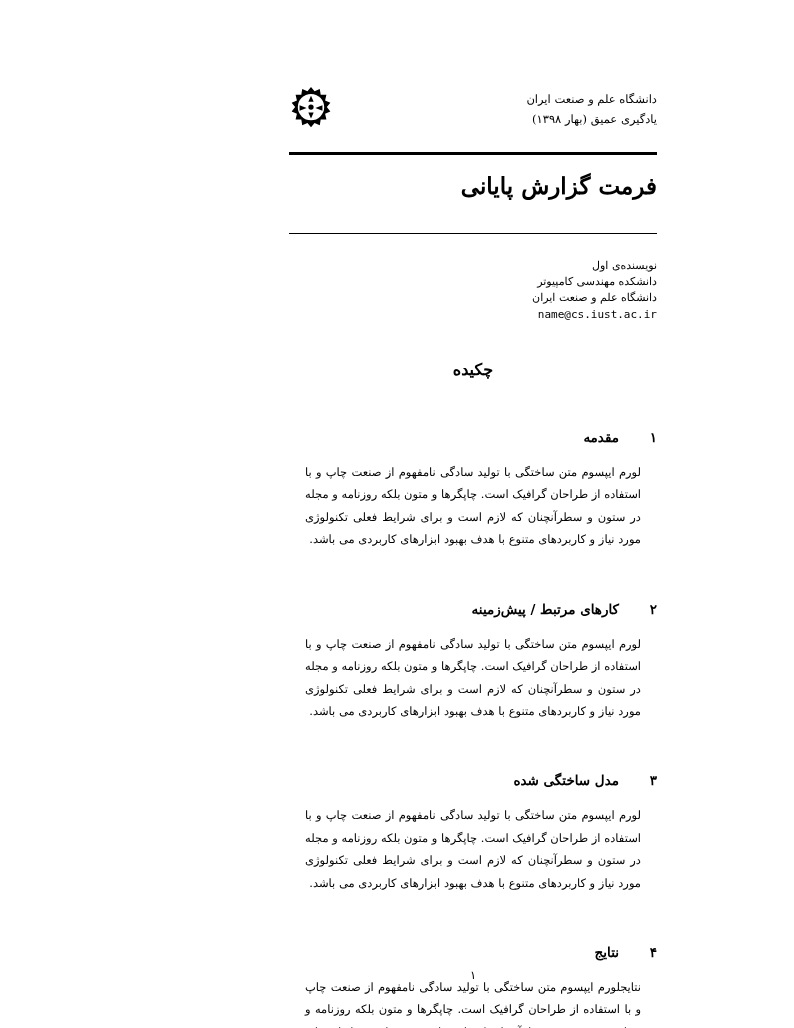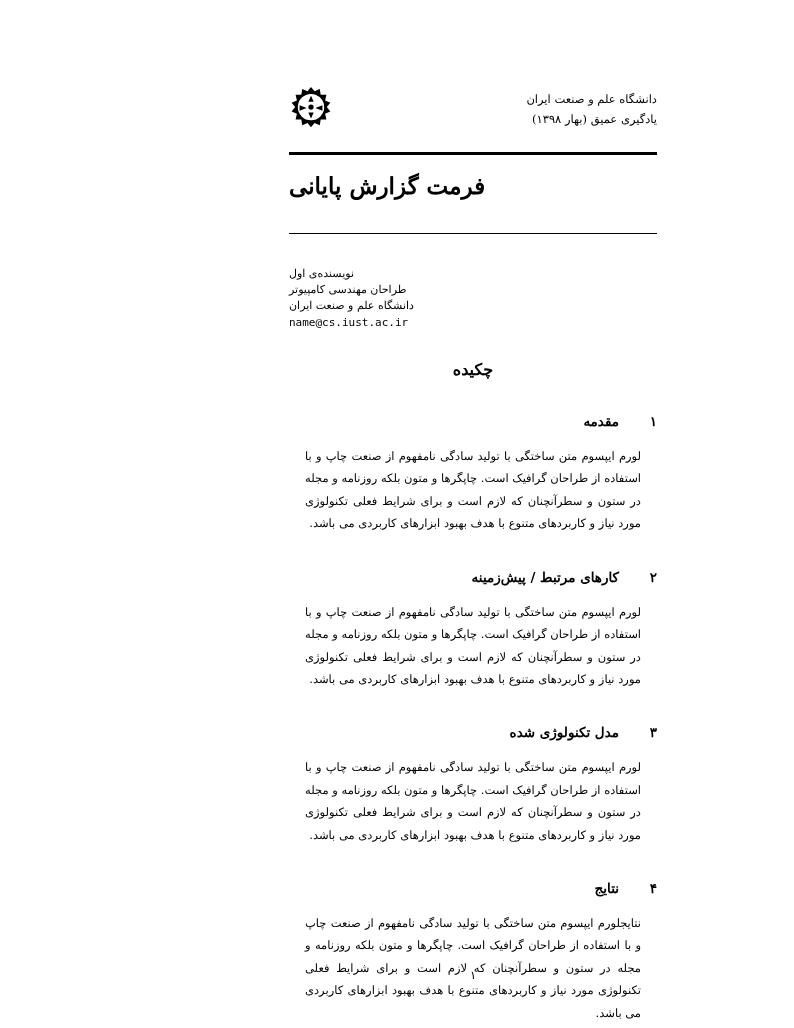--- a/index.html
+++ b/index.html
@@ -72,34 +72,34 @@
     height: 1px;
     background: #000;
   }
 
   
   .doc-title {
     position: absolute;
     top: 172px;
     left: 137px;
     right: 137px;
-    text-align: left;
+    text-align: right;
     font-family: "DejaVu Serif", serif;
     font-size: 23px;
     font-weight: bold;
     direction: rtl;
   }
 
   
   .author-block {
     position: absolute;
-    top: 266px;
-    left: 137px;
-    right: 137px;
-    text-align: left;
+    top: 258px;
+    left: 137px;
+    right: 137px;
+    text-align: right;
     direction: rtl;
     font-family: "DejaVu Serif", serif;
     font-size: 11px;
     line-height: 1.45;
   }
   .author-block .email {
     font-family: "DejaVu Sans Mono", monospace;
     font-size: 11px;
     direction: ltr;
     margin-top: 1px;
@@ -140,20 +140,21 @@
     margin-bottom: 16px;
     direction: rtl;
   }
   .section-num {
     width: 38px;
     flex: 0 0 38px;
     text-align: right;
   }
   .section-title {
     text-align: right;
+    margin-top: 16px;
   }
   .para {
     font-size: 11.5px;
     line-height: 1.95;
     text-align: justify;
     margin: 16px;
   }
 
   
   .page-number {
@@ -194,21 +195,21 @@
   </div>
 
   <div class="rule-thick"></div>
 
   <div class="doc-title">فرمت گزارش پایانی</div>
 
   <div class="rule-thin"></div>
 
   <div class="author-block">
     <div>نویسنده‌ی اول</div>
-    <div>طراحان مهندسی کامپیوتر</div>
+    <div>دانشکده مهندسی کامپیوتر</div>
     <div>دانشگاه علم و صنعت ایران</div>
     <div class="email">name@cs.iust.ac.ir</div>
   </div>
 
   <div class="content">
 
     <div class="abstract-heading">چکیده</div>
 
     <div class="section">
       <div class="section-heading">
@@ -222,21 +223,21 @@
       <div class="section-heading">
         <span class="section-num">۲</span>
         <span class="section-title">کارهای مرتبط / پیش‌زمینه</span>
       </div>
       <p class="para">لورم ایپسوم متن ساختگی با تولید سادگی نامفهوم از صنعت چاپ و با استفاده از طراحان گرافیک است. چاپگرها و متون بلکه روزنامه و مجله در ستون و سطرآنچنان که لازم است و برای شرایط فعلی تکنولوژی مورد نیاز و کاربردهای متنوع با هدف بهبود ابزارهای کاربردی می باشد.</p>
     </div>
 
     <div class="section">
       <div class="section-heading">
         <span class="section-num">۳</span>
-        <span class="section-title">مدل تکنولوژی شده</span>
+        <span class="section-title">مدل ساختگی شده</span>
       </div>
       <p class="para">لورم ایپسوم متن ساختگی با تولید سادگی نامفهوم از صنعت چاپ و با استفاده از طراحان گرافیک است. چاپگرها و متون بلکه روزنامه و مجله در ستون و سطرآنچنان که لازم است و برای شرایط فعلی تکنولوژی مورد نیاز و کاربردهای متنوع با هدف بهبود ابزارهای کاربردی می باشد.</p>
     </div>
 
     <div class="section">
       <div class="section-heading">
         <span class="section-num">۴</span>
         <span class="section-title">نتایج</span>
       </div>
       <p class="para">نتایجلورم ایپسوم متن ساختگی با تولید سادگی نامفهوم از صنعت چاپ و با استفاده از طراحان گرافیک است. چاپگرها و متون بلکه روزنامه و مجله در ستون و سطرآنچنان که لازم است و برای شرایط فعلی تکنولوژی مورد نیاز و کاربردهای متنوع با هدف بهبود ابزارهای کاربردی می باشد.</p>

